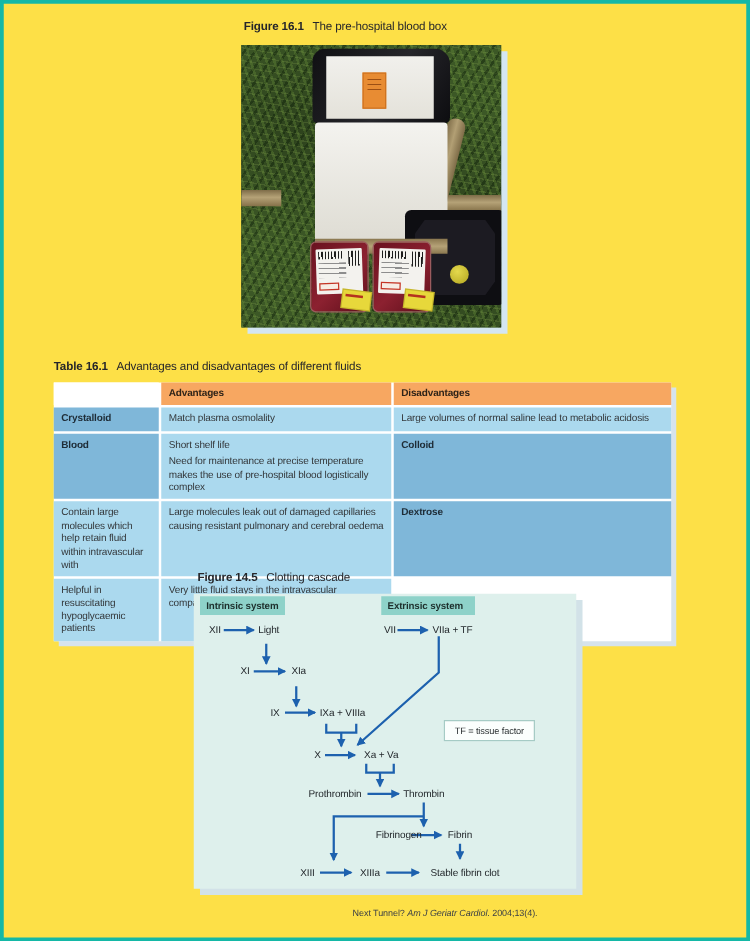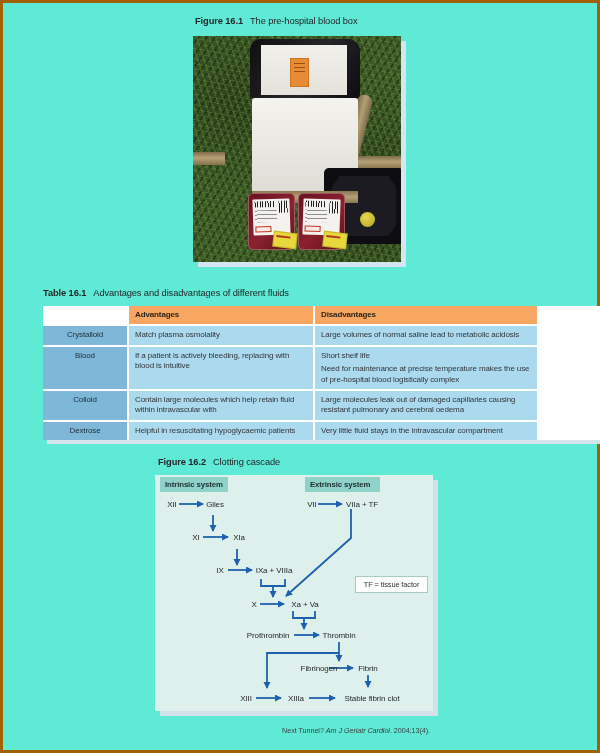--- a/index.html
+++ b/index.html
@@ -1,17 +1,17 @@
 <!DOCTYPE html>
 <html><head>
 <meta charset="utf-8">
 <style>
   html,body{margin:0;padding:0;background:#fff;}
   body{width:600px;height:753px;font-family:"Liberation Sans",sans-serif;position:relative;}
-  .page{position:absolute;inset:0;border:3px solid #a16207;box-sizing:border-box;background:#5eead4;}
+  .page{position:absolute;inset:0;border:3px solid #14b8a6;box-sizing:border-box;background:#fde047;}
 
   
   .cap{position:absolute;font-size:9.3px;color:#26262a;letter-spacing:-0.1px;}
   .cap b{font-weight:bold;margin-right:7px;}
 
   
   .photo{position:absolute;left:190px;top:33px;width:208px;height:226px;overflow:hidden;
     box-shadow:5px 5px 0 #d4e6f2;background:#3c5826;}
   .grass{position:absolute;inset:0;
     background:
@@ -47,33 +47,33 @@
   .bc{position:absolute;background:repeating-linear-gradient(90deg,#1c1c1c 0 1px,rgba(0,0,0,0) 1px 2.6px);}
   .bc-top{left:2px;top:2px;width:20px;height:6px;}
   .bc-side{right:2px;top:2px;width:9px;height:12px;}
   .t-lines{position:absolute;left:2px;top:11px;width:22px;height:12px;
     background:repeating-linear-gradient(#8d8d8d 0 1px,rgba(0,0,0,0) 1px 4px);}
   .stick-red{position:absolute;left:2px;bottom:3px;width:16px;height:6px;background:#f6ece4;border:1px solid #c43526;box-sizing:border-box;}
   .stick-yellow{position:absolute;right:-2px;bottom:2px;width:22px;height:14px;background:#e7d83b;transform:rotate(7deg);box-shadow:0 0 0 1px #c6b72b;}
   .stick-yellow:before{content:"";position:absolute;left:2px;top:3px;width:14px;height:2px;background:#b5321f;}
 
   
-  .tbl{position:absolute;left:40px;top:303px;width:558px;display:grid;
+  .tbl{position:absolute;left:40px;top:303px;width:494px;display:grid;
     grid-template-columns:84px 184px 222px;gap:2px;background:#fff;
     box-shadow:4px 4px 0 #d6e3ec;font-size:8px;letter-spacing:-0.12px;color:#33373a;}
   .cell{padding:4px 6px;line-height:1.3;}
   .cell p{margin:0 0 3px 0;}
   .cell p:last-child{margin-bottom:0;}
   .blank{background:#fff;}
   .hdr{background:#f7a761;font-weight:bold;color:#2e2318;}
-  .rowhdr{background:#7fb7d9;font-weight:normal;color:#1e2c37;text-align:center;}
+  .rowhdr{background:#7fb7d9;font-weight:bold;color:#1e2c37;}
   .bodyc{background:#abd9ee;}
 
   
-  .diagram{position:absolute;left:152px;top:472px;width:278px;height:236px;background:#def0ec;
+  .diagram{position:absolute;left:152px;top:472px;width:306px;height:236px;background:#def0ec;
     box-shadow:5px 5px 0 #d2e2e8;}
   .band{position:absolute;top:2px;height:15px;background:#8ed2c9;font-size:7.8px;font-weight:bold;
     color:#1d2f2c;line-height:15px;padding-left:5px;box-sizing:border-box;letter-spacing:-0.1px;}
   .band-int{left:5px;width:68px;}
   .band-ext{left:150px;width:75px;}
   .node{position:absolute;transform:translate(-50%,-50%);font-size:8px;color:#23282c;letter-spacing:-0.1px;white-space:nowrap;}
   .tfbox{position:absolute;left:200px;top:101px;width:73px;height:17px;background:#fbfefd;border:1px solid #a6cbc5;
     box-sizing:border-box;font-size:7.4px;color:#2c3133;text-align:center;line-height:15px;letter-spacing:-0.1px;}
   svg.wires{position:absolute;inset:0;}
   .ar{stroke:#1d61ae;stroke-width:1.8;fill:none;marker-end:url(#ah);}
@@ -140,23 +140,20 @@
     <div class="cell rowhdr">Crystalloid</div>
     <div class="cell bodyc">
         <p>Match plasma osmolality</p>
       </div>
     <div class="cell bodyc">
         <p>Large volumes of normal saline lead to metabolic acidosis</p>
       </div>
 
     <div class="cell rowhdr">Blood</div>
     <div class="cell bodyc">
-        <p>If a patient is actively bleeding, replacing with blood is intuitive</p>
-      </div>
-    <div class="cell bodyc">
       <p>Short shelf life</p>
       <p>Need for maintenance at precise temperature makes the use of pre-hospital blood logistically complex</p>
     </div>
 
     <div class="cell rowhdr">Colloid</div>
     <div class="cell bodyc">
         <p>Contain large molecules which help retain fluid within intravascular with</p>
       </div>
     <div class="cell bodyc">
         <p>Large molecules leak out of damaged capillaries causing resistant pulmonary and cerebral oedema</p>
@@ -165,21 +162,21 @@
     <div class="cell rowhdr">Dextrose</div>
     <div class="cell bodyc">
         <p>Helpful in resuscitating hypoglycaemic patients</p>
       </div>
     <div class="cell bodyc">
         <p>Very little fluid stays in the intravascular compartment</p>
       </div>
   </div>
 
   <div class="cap" style="left:155px;top:454px;">
-    <b>Figure 16.2</b><span>Clotting cascade</span>
+    <b>Figure 14.5</b><span>Clotting cascade</span>
   </div>
 
   <div class="diagram">
     <svg class="wires" width="278" height="236" viewBox="0 0 278 236">
       <defs>
         <marker id="ah" markerUnits="userSpaceOnUse" markerWidth="8" markerHeight="8" refX="6" refY="3.5" orient="auto">
           <path d="M0,0 L7,3.5 L0,7 z" fill="#1d61ae"></path>
         </marker>
       </defs>
       <path class="ar" d="M24,29 H48"></path>
@@ -199,21 +196,21 @@
       <path class="ar" d="M184,178 H112 V213"></path>
       <path class="ar" d="M174,193 H198"></path>
       <path class="ar" d="M213,200 V212"></path>
       <path class="ar" d="M101,223 H126"></path>
       <path class="ar" d="M154,223 H180"></path>
     </svg>
     <div class="band band-int">Intrinsic system</div>
     <div class="band band-ext">Extrinsic system</div>
 
     <div class="node" style="left:17px;top:29px;">XII</div>
-    <div class="node" style="left:60px;top:29px;">Giles</div>
+    <div class="node" style="left:60px;top:29px;">Light</div>
     <div class="node" style="left:157px;top:29px;">VII</div>
     <div class="node" style="left:207px;top:29px;">VIIa + TF</div>
     <div class="node" style="left:41px;top:62px;">XI</div>
     <div class="node" style="left:84px;top:62px;text-align:right;">XIa</div>
     <div class="node" style="left:65px;top:95px;">IX</div>
     <div class="node" style="left:119px;top:95px;">IXa + VIIIa</div>
     <div class="node" style="left:99px;top:129px;">X</div>
     <div class="node" style="left:150px;top:129px;">Xa + Va</div>
     <div class="node" style="left:113px;top:160px;">Prothrombin</div>
     <div class="node" style="left:184px;top:160px;">Thrombin</div>

